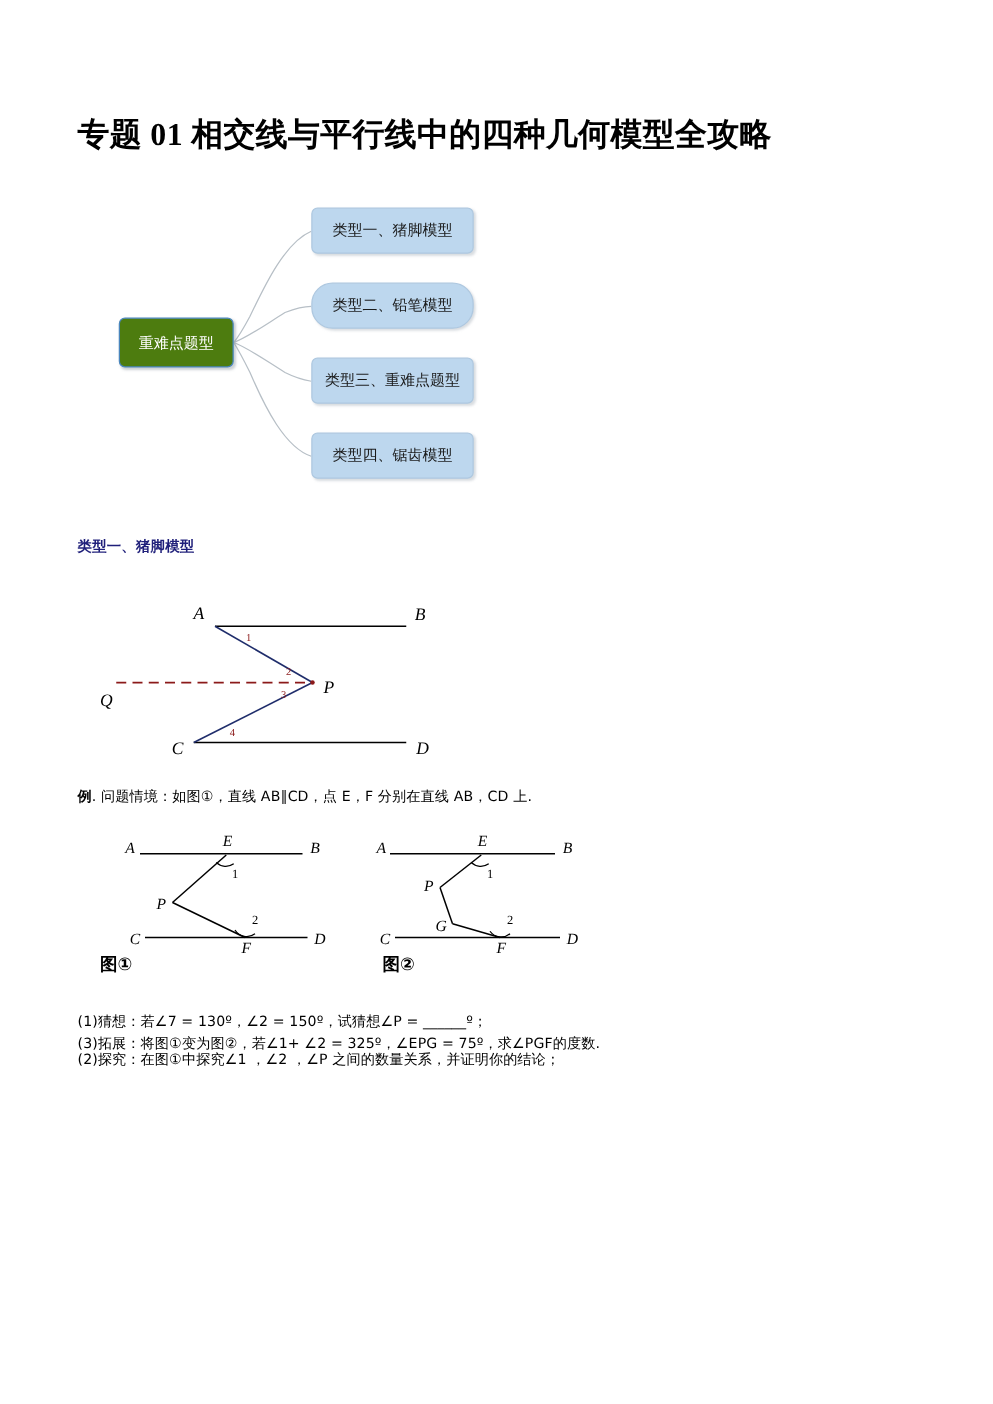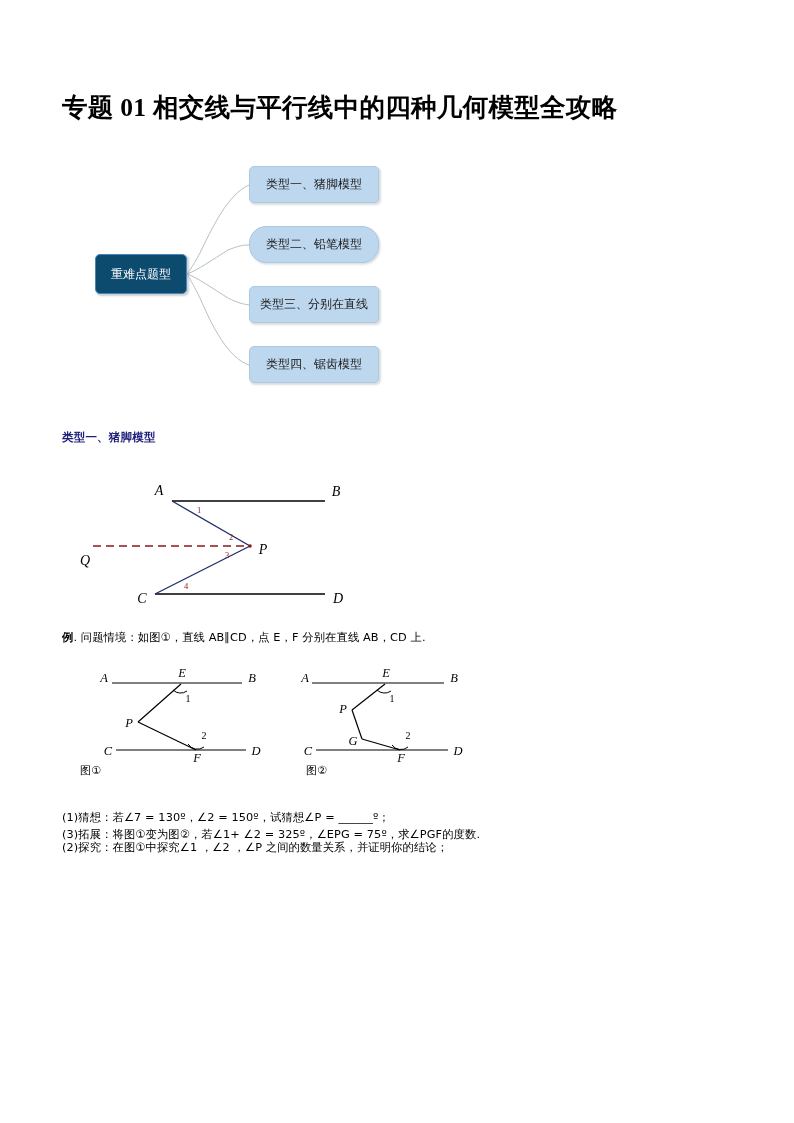--- a/index.html
+++ b/index.html
@@ -61,21 +61,21 @@
     font-family: "DejaVu Sans", "Liberation Sans", sans-serif;
     font-size: 12px;
     border-radius: 5px;
     white-space: nowrap;
   }
   .mm-root {
     left: 7px;
     top: 96px;
     width: 92px;
     height: 40px;
-    background: #0c4a6e;
+    background: #4d7c0f;
     border: 1px solid #4a86bd;
     color: #ffffff;
     box-shadow: 1.5px 1.5px 2px rgba(140,150,160,0.45);
   }
   .mm-leaf {
     left: 161px;
     width: 130px;
     height: 37px;
     background: #BDD7EE;
     border: 1px solid #aec8e0;
@@ -139,23 +139,24 @@
   .subfig {
     position: absolute;
     width: 220px;
     height: 115px;
   }
   .subfig-1 { left: 90px; top: 665px; }
   .subfig-2 { left: 300px; top: 665px; }
   .fig-caption {
     position: absolute;
     font-family: "DejaVu Sans", "Liberation Sans", sans-serif;
-    font-size: 11px;
+    font-size: 14px;
     color: #000;
     white-space: nowrap;
+    font-weight: bold;
   }
   .cap-1 { left: 80px; top: 763px; }
   .cap-2 { left: 306px; top: 763px; }
 
   
   .body-line {
     position: absolute;
     left: 62px;
     font-family: "DejaVu Sans", "Liberation Sans", sans-serif;
     font-size: 11.3px;
@@ -189,21 +190,21 @@
       <span>重难点题型</span>
     </div>
 
     <div class="mm-node mm-leaf mm-leaf-1">
       <span>类型一、猪脚模型</span>
     </div>
     <div class="mm-node mm-leaf mm-leaf-2">
       <span>类型二、铅笔模型</span>
     </div>
     <div class="mm-node mm-leaf mm-leaf-3">
-      <span>类型三、分别在直线</span>
+      <span>类型三、重难点题型</span>
     </div>
     <div class="mm-node mm-leaf mm-leaf-4">
       <span>类型四、锯齿模型</span>
     </div>
   </div>
 
   <div class="section-head">类型一、猪脚模型</div>
 
   <div class="figure-main">
     <svg width="340" height="145" viewBox="0 0 340 145">

